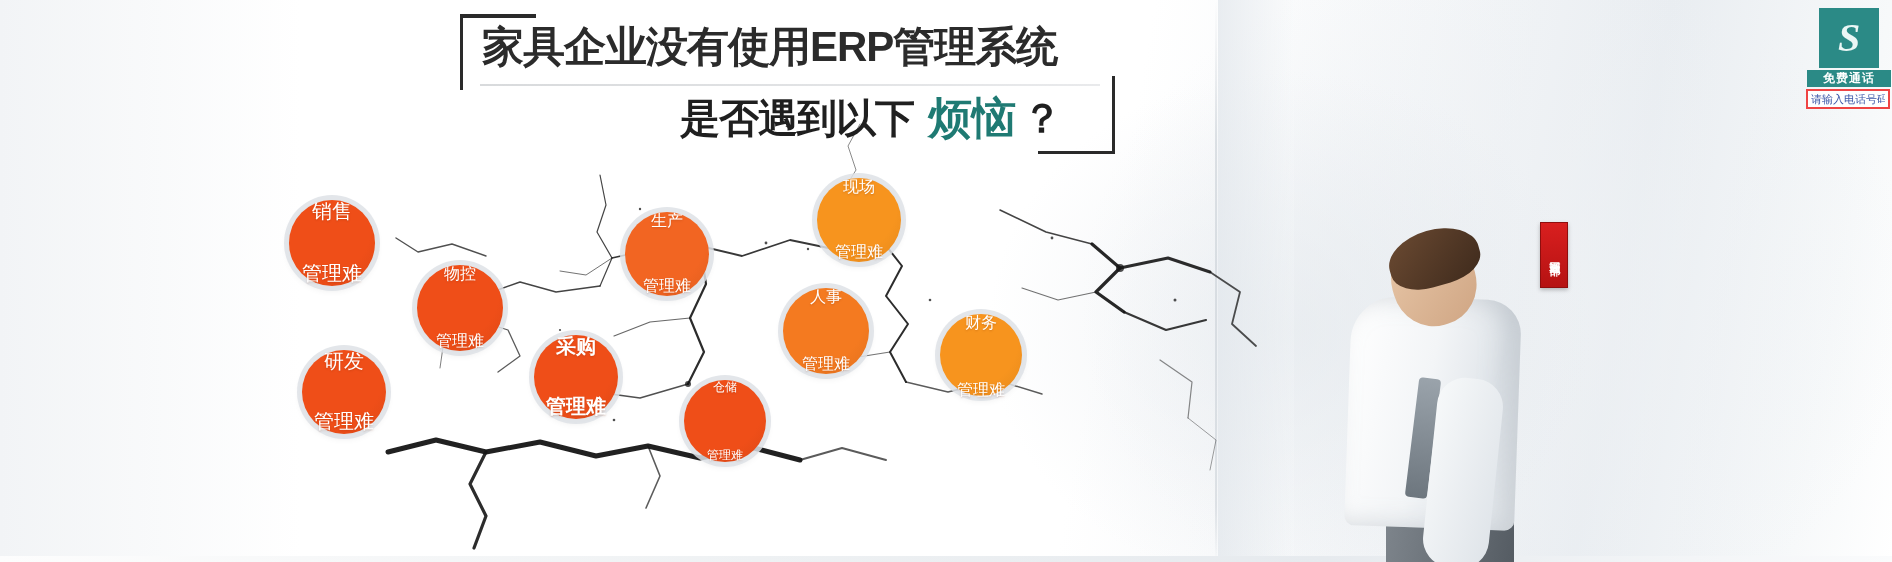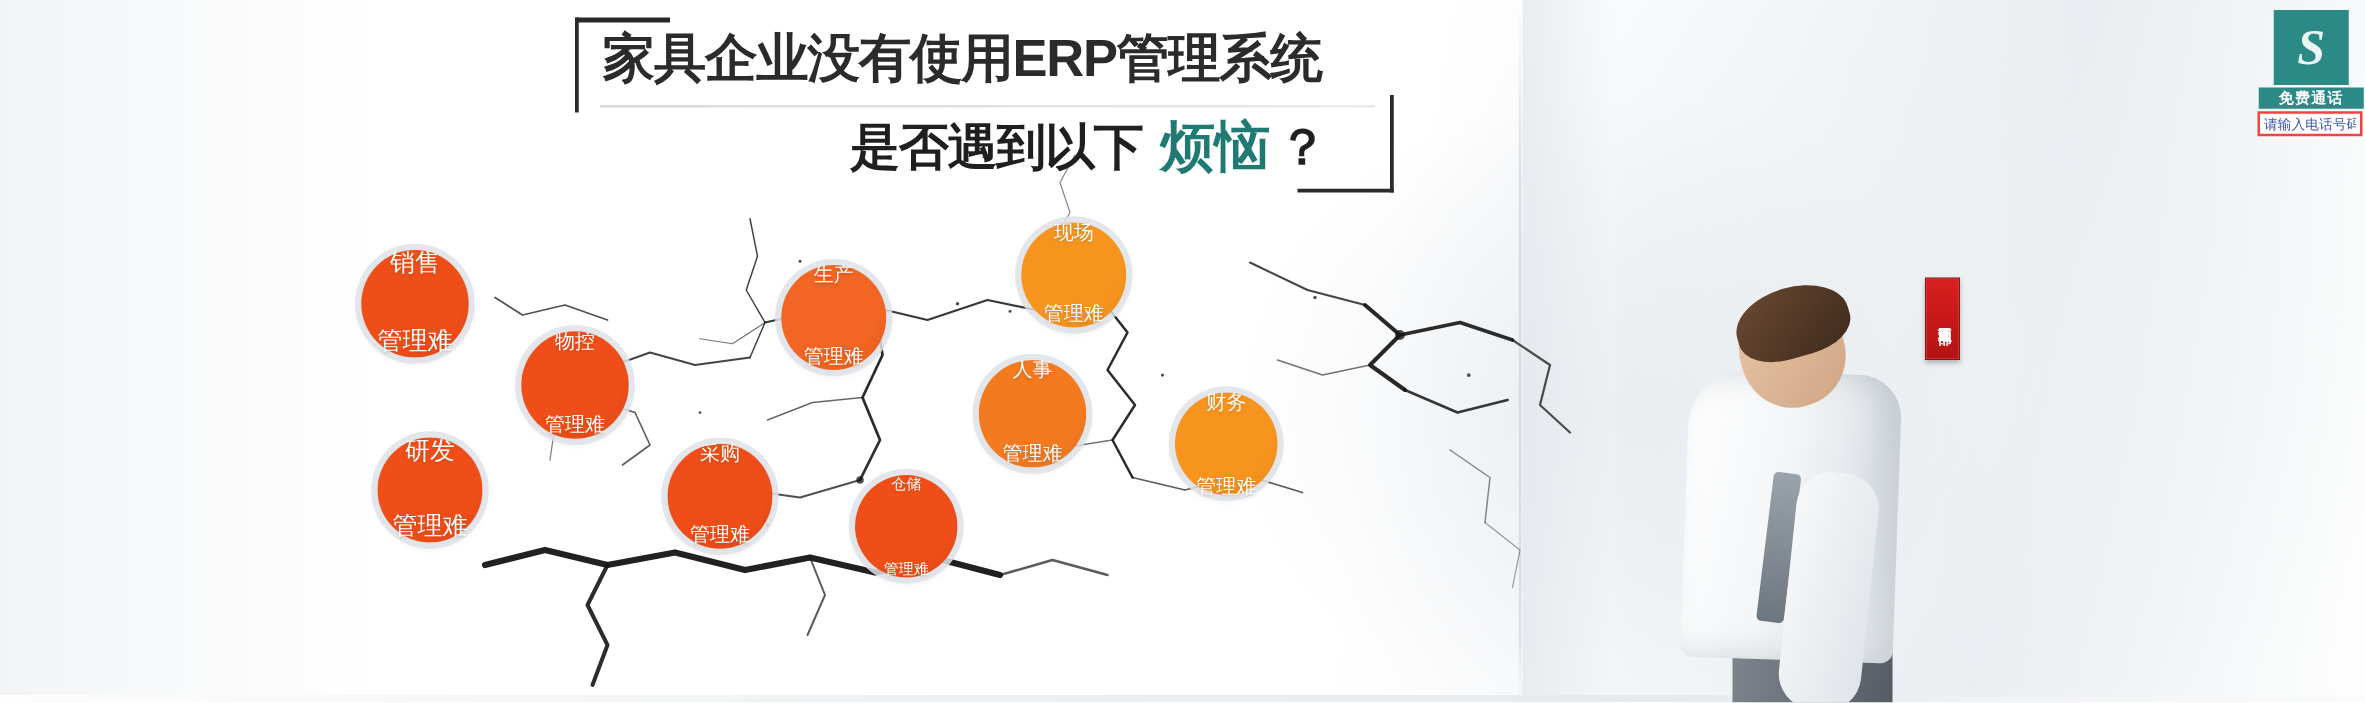--- a/index.html
+++ b/index.html
@@ -256,21 +256,21 @@
         <span class="l2">管理难</span>
       </div>
       <div class="bubble" style="left: 940px; top: 314px; width: 82px; height: 82px; font-size: 16px; background: radial-gradient(circle at 38% 32%, rgb(247, 148, 30) 0%, rgb(247, 148, 30) 62%, rgba(0, 0, 0, 0.08) 100%), rgb(247, 148, 30); gap: 48px;">
         <span class="l1">财务</span>
         <span class="l2">管理难</span>
       </div>
       <div class="bubble" style="left: 302px; top: 350px; width: 84px; height: 84px; font-size: 20px; background: radial-gradient(circle at 38% 32%, rgb(239, 78, 24) 0%, rgb(239, 78, 24) 62%, rgba(0, 0, 0, 0.08) 100%), rgb(239, 78, 24);">
         <span class="l1">研发</span>
         <span class="l2">管理难</span>
       </div>
-      <div class="bubble" style="left: 534px; top: 355px; width: 84px; height: 84px; font-size: 16px; background: radial-gradient(circle at 38% 32%, rgb(239, 78, 24) 0%, rgb(239, 78, 24) 62%, rgba(0, 0, 0, 0.08) 100%), rgb(239, 78, 24);">
+      <div class="bubble" style="left: 534px; top: 335px; width: 84px; height: 84px; font-size: 20px; background: radial-gradient(circle at 38% 32%, rgb(239, 78, 24) 0%, rgb(239, 78, 24) 62%, rgba(0, 0, 0, 0.08) 100%), rgb(239, 78, 24); font-weight: bold;">
         <span class="l1">采购</span>
         <span class="l2">管理难</span>
       </div>
       <div class="bubble" style="left: 684px; top: 380px; width: 82px; height: 82px; font-size: 12px; background: radial-gradient(circle at 38% 32%, rgb(239, 78, 24) 0%, rgb(239, 78, 24) 62%, rgba(0, 0, 0, 0.08) 100%), rgb(239, 78, 24);">
         <span class="l1">仓储</span>
         <span class="l2">管理难</span>
       </div>
     </div>
 
   <div class="back-top">返回顶部</div>

